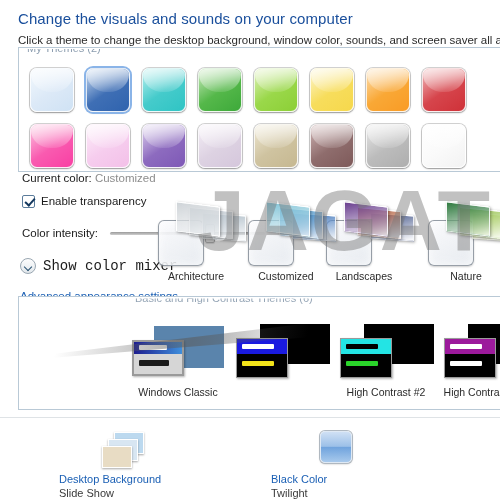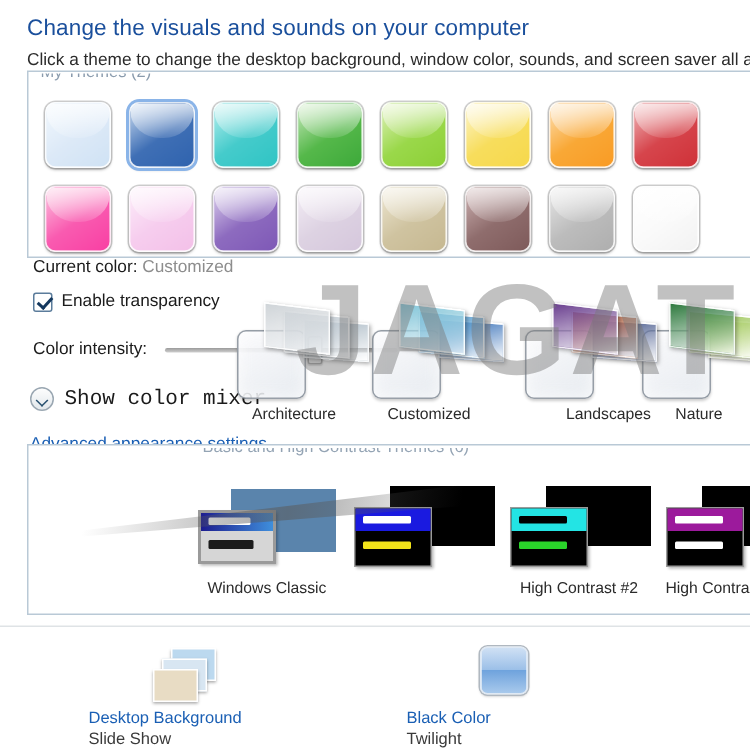--- a/index.html
+++ b/index.html
@@ -273,21 +273,21 @@
       </div>
       <div class="theme-item" style="left: 90px;">
         <div class="theme-thumb">
           <div class="fan" style="width: 44px; height: 30px; left: 26px; top: 6px; background: linear-gradient(160deg, rgb(127, 196, 216), rgba(255, 255, 255, 0.4)); transform: skewY(7deg); z-index: 10;"></div>
           <div class="fan" style="width: 44px; height: 28px; left: 39px; top: 11px; background: linear-gradient(160deg, rgb(63, 143, 201), rgba(255, 255, 255, 0.4)); transform: skewY(5.5deg); z-index: 9;"></div>
           <div class="fan" style="width: 44px; height: 26px; left: 52px; top: 16px; background: linear-gradient(160deg, rgb(31, 95, 176), rgba(255, 255, 255, 0.4)); transform: skewY(4deg); z-index: 8;"></div>
           <div class="glasspane"></div>
         </div>
         <div class="theme-name">Customized</div>
       </div>
-      <div class="theme-item" style="left: 192px; text-align: right;">
+      <div class="theme-item" style="left: 168px;">
         <div class="theme-thumb">
           <div class="fan" style="width: 44px; height: 30px; left: 26px; top: 6px; background: linear-gradient(160deg, rgb(106, 63, 143), rgba(255, 255, 255, 0.4)); transform: skewY(7deg); z-index: 10;"></div>
           <div class="fan" style="width: 44px; height: 28px; left: 39px; top: 11px; background: linear-gradient(160deg, rgb(176, 84, 47), rgba(255, 255, 255, 0.4)); transform: skewY(5.5deg); z-index: 9;"></div>
           <div class="fan" style="width: 44px; height: 26px; left: 52px; top: 16px; background: linear-gradient(160deg, rgb(42, 63, 122), rgba(255, 255, 255, 0.4)); transform: skewY(4deg); z-index: 8;"></div>
           <div class="glasspane"></div>
         </div>
         <div class="theme-name">Landscapes</div>
       </div>
       <div class="theme-item" style="left: 270px;">
         <div class="theme-thumb">

